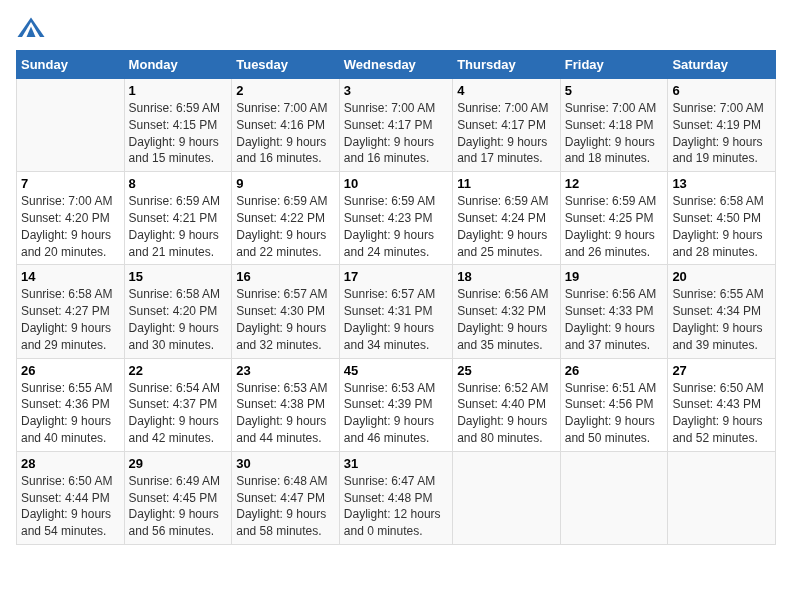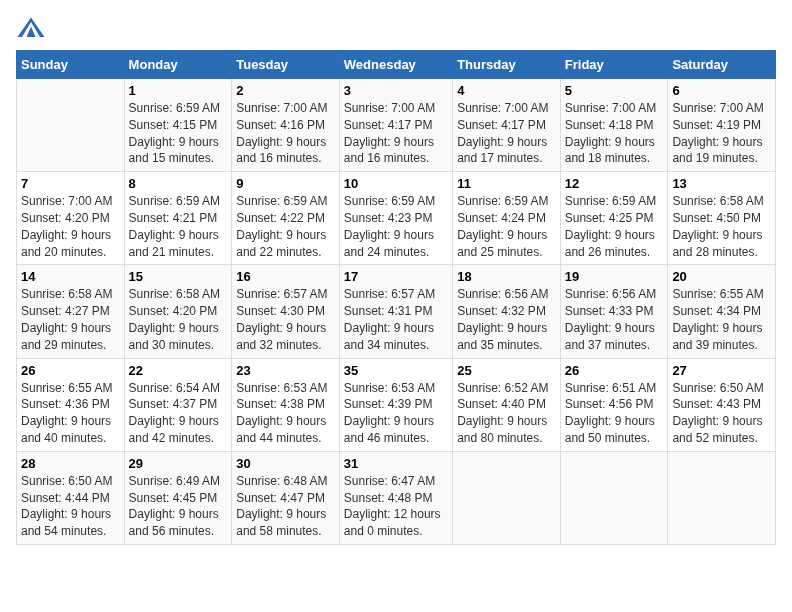--- a/index.html
+++ b/index.html
@@ -217,21 +217,21 @@
         </td>
         <td>
           <span class="day-number">22</span>
           <div class="day-info"><span>Sunrise: 6:54 AM</span><br><span>Sunset: 4:37 PM</span><br><span>Daylight: 9 hours</span><br><span>and 42 minutes.</span></div>
         </td>
         <td>
           <span class="day-number">23</span>
           <div class="day-info"><span>Sunrise: 6:53 AM</span><br><span>Sunset: 4:38 PM</span><br><span>Daylight: 9 hours</span><br><span>and 44 minutes.</span></div>
         </td>
         <td>
-          <span class="day-number">35</span>
+          <span class="day-number">45</span>
           <div class="day-info"><span>Sunrise: 6:53 AM</span><br><span>Sunset: 4:39 PM</span><br><span>Daylight: 9 hours</span><br><span>and 46 minutes.</span></div>
         </td>
         <td>
           <span class="day-number">25</span>
           <div class="day-info"><span>Sunrise: 6:52 AM</span><br><span>Sunset: 4:40 PM</span><br><span>Daylight: 9 hours</span><br><span>and 80 minutes.</span></div>
         </td>
         <td>
           <span class="day-number">26</span>
           <div class="day-info"><span>Sunrise: 6:51 AM</span><br><span>Sunset: 4:56 PM</span><br><span>Daylight: 9 hours</span><br><span>and 50 minutes.</span></div>
         </td>

